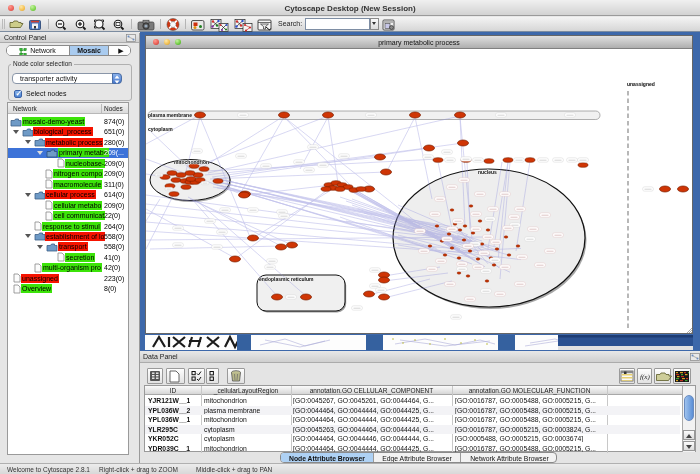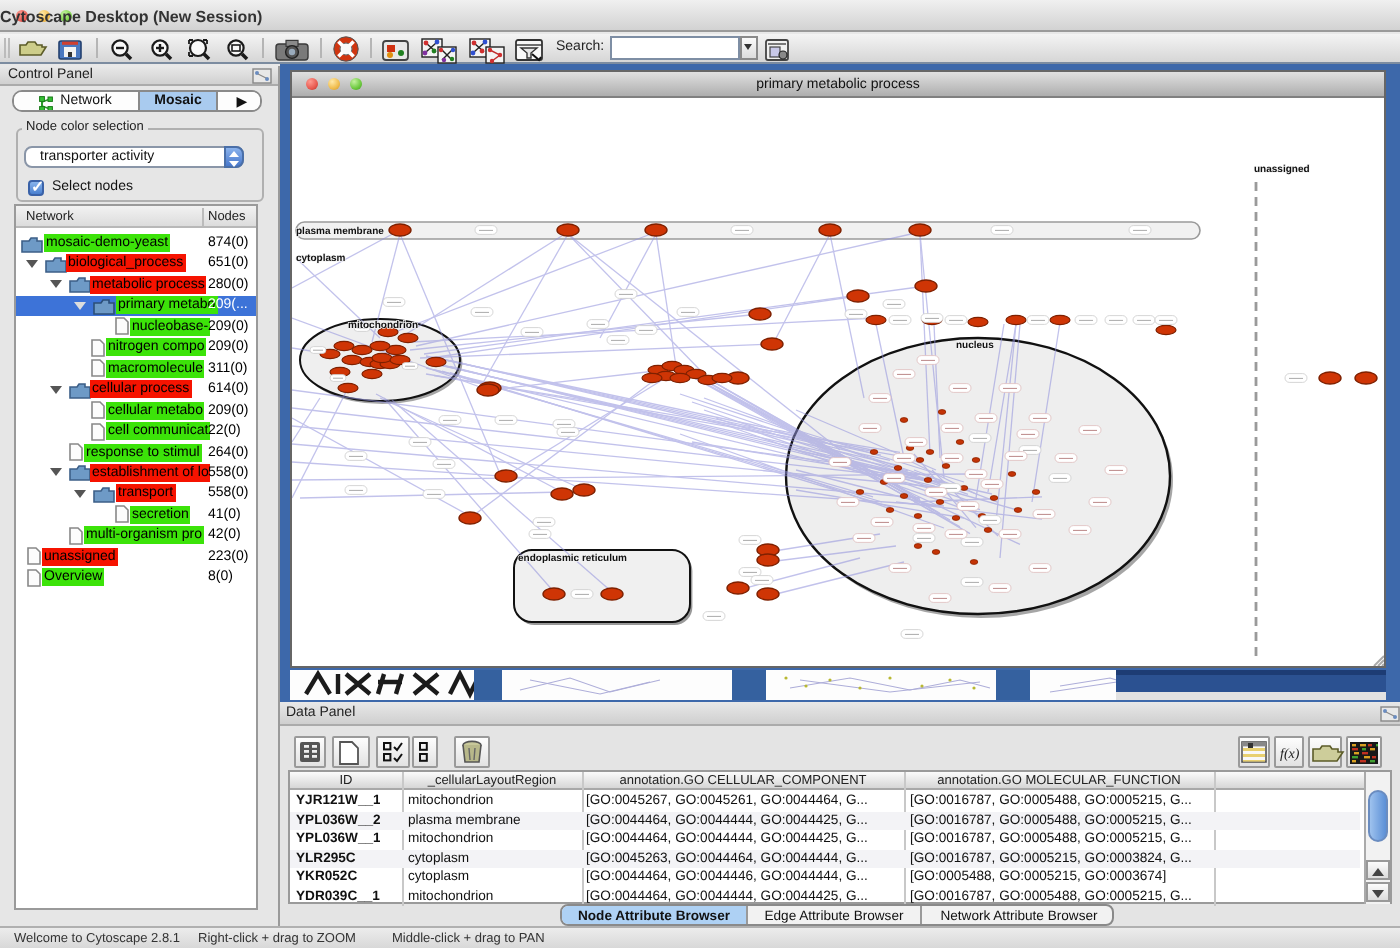--- a/index.html
+++ b/index.html
@@ -1,19 +1,19 @@
 <!DOCTYPE html>
 <html><head><meta charset="utf-8"><style>
 *{margin:0;padding:0;box-sizing:border-box}
 body{font-family:"Liberation Sans",sans-serif;width:700px;height:474px;overflow:hidden}
 #app{position:relative;width:700px;height:474px;background:#e8e8e8;overflow:hidden}
 .abs{position:absolute}
 
 #macbar{left:0;top:0;width:700px;height:16px;background:linear-gradient(#f0f0f0,#d2d2d2);border-bottom:1px solid #9a9a9a}
-#macbar .title{width:100%;font-size:8px;font-weight:bold;color:#333;top:4px;left:0}
+#macbar .title{width:100%;text-align:center;font-size:8px;font-weight:bold;color:#333;top:4px;left:0}
 .light{width:6px;height:6px;border-radius:50%;top:5px}
 
 #toolbar{left:0;top:17px;width:700px;height:15px;background:linear-gradient(#f4f4f4,#d6d6d6);border-bottom:1px solid #7c8ca0}
 .tsep{top:2px;width:1px;height:10px;background:#b5b5b5}
 
 #desktop{left:140px;top:32px;width:560px;height:319px;background:#3d68aa}
 #netwin{left:5px;top:3px;width:548px;height:299px;background:#fff;border:1px solid #666}
 #nettitle{left:0;top:0;width:546px;height:13px;background:linear-gradient(#e0e0e0,#aeaeae);border-bottom:1px solid #808080}
 #nettitle .title{width:100%;text-align:center;font-size:7px;color:#111;top:3px}
 .light2{width:6px;height:6px;border-radius:50%;top:3px}

